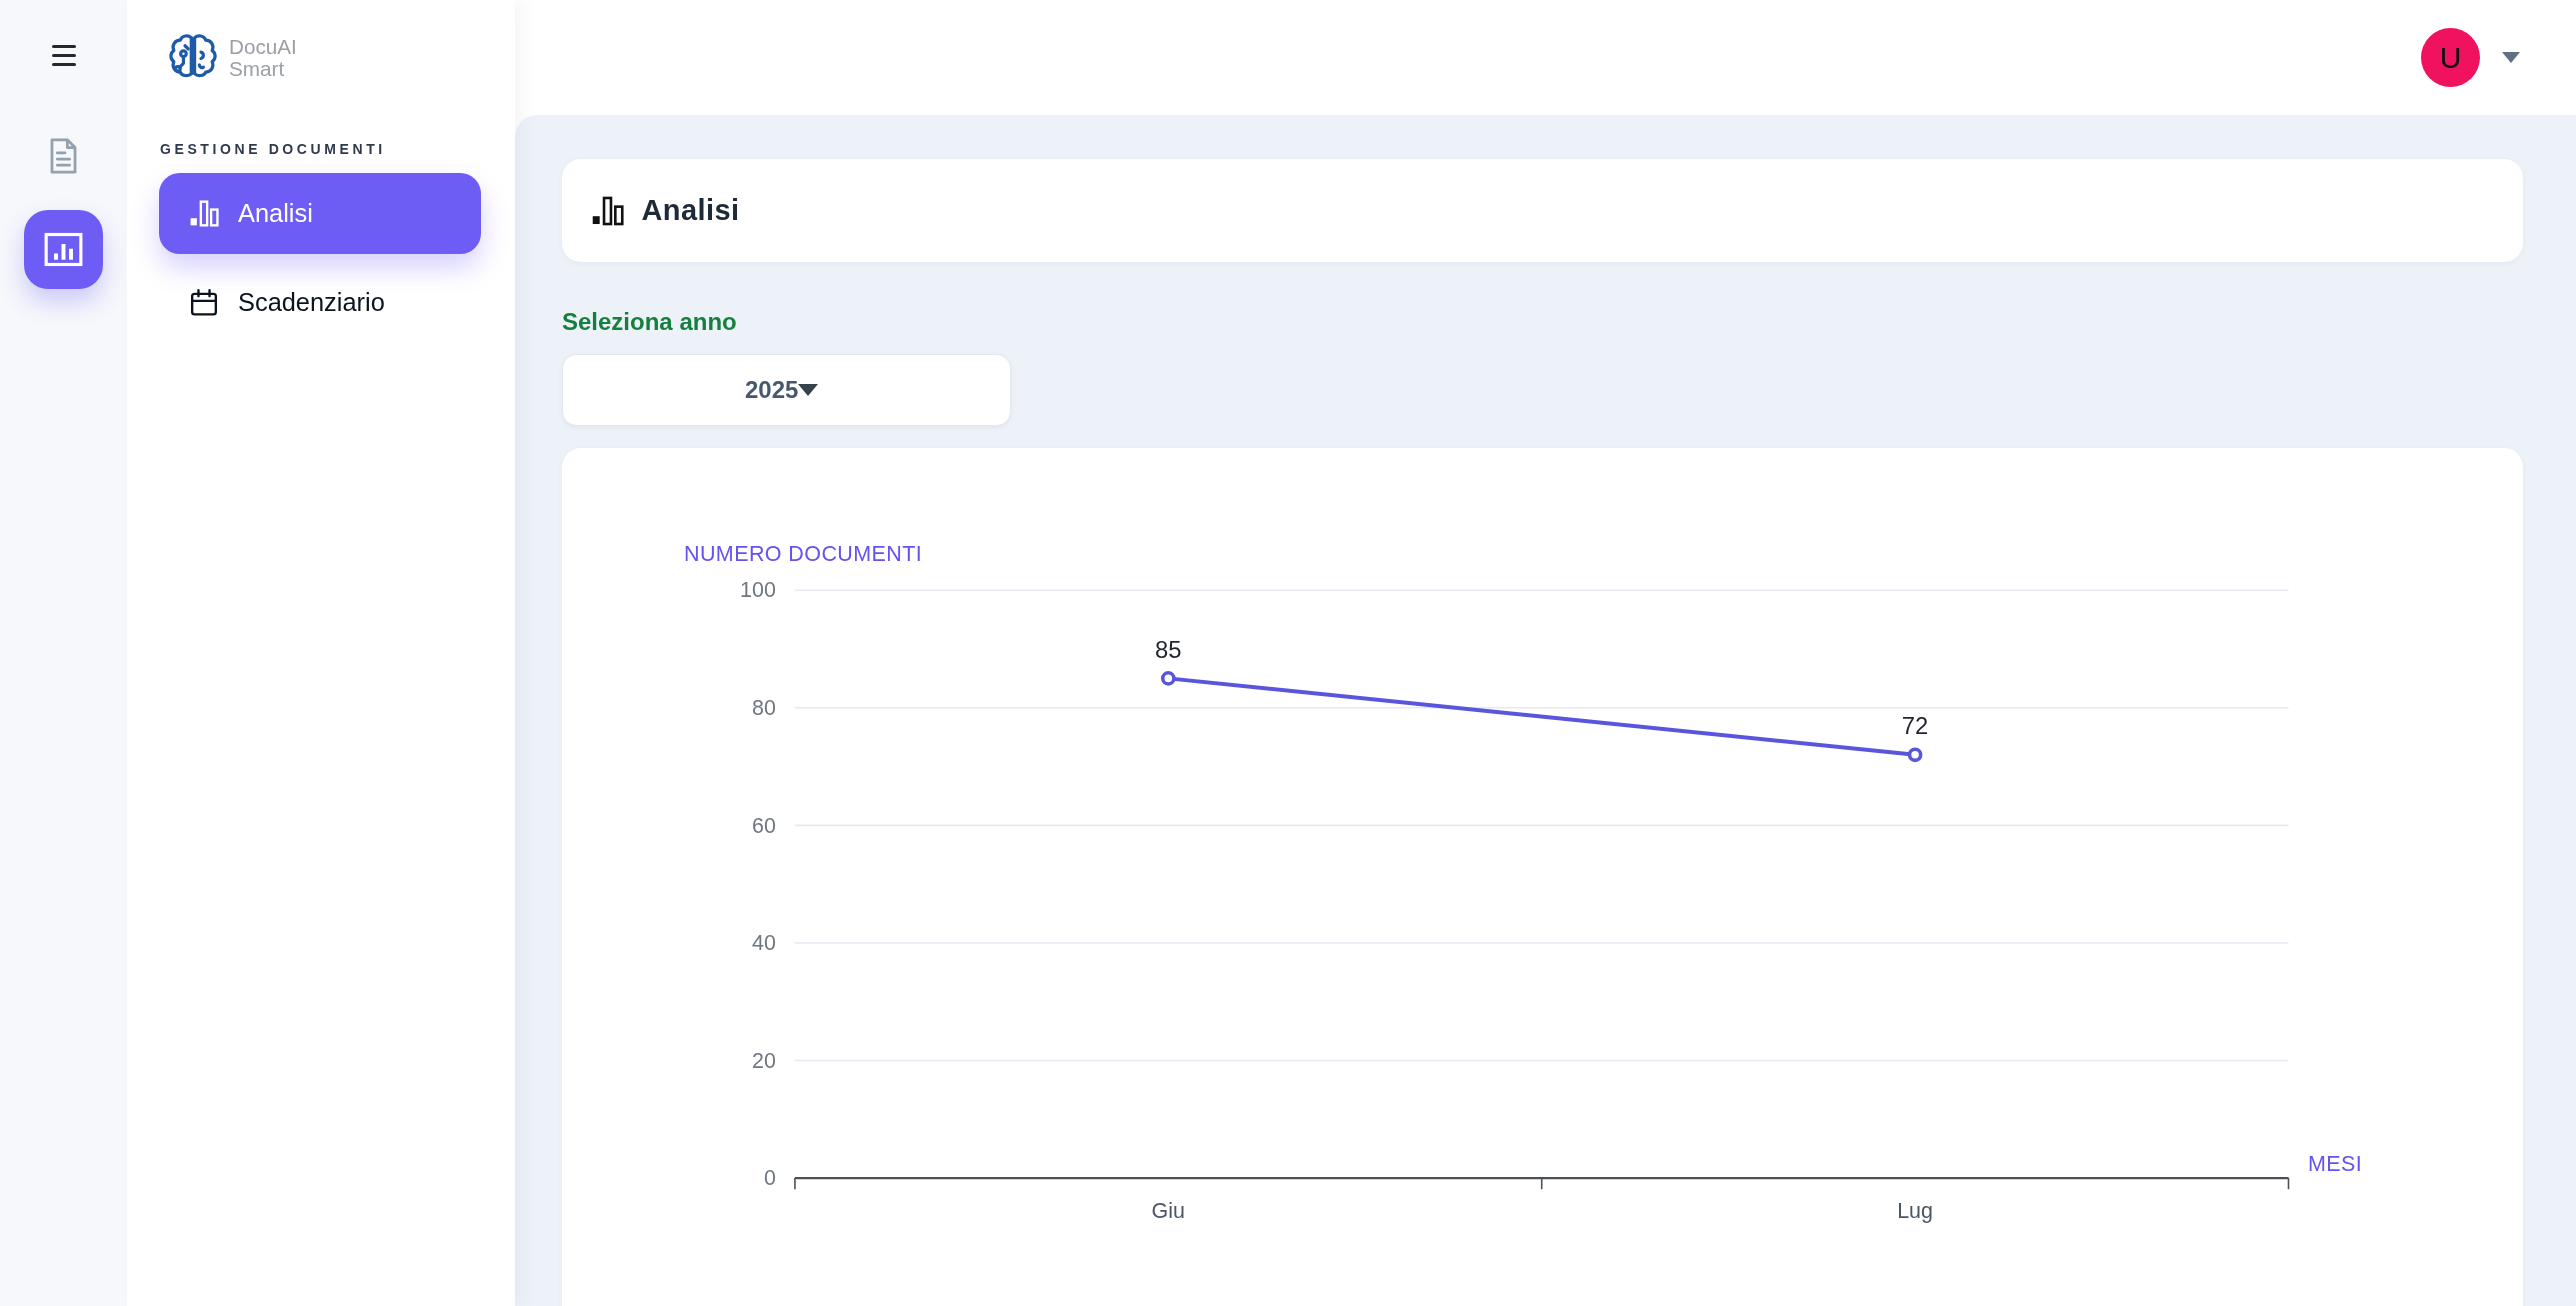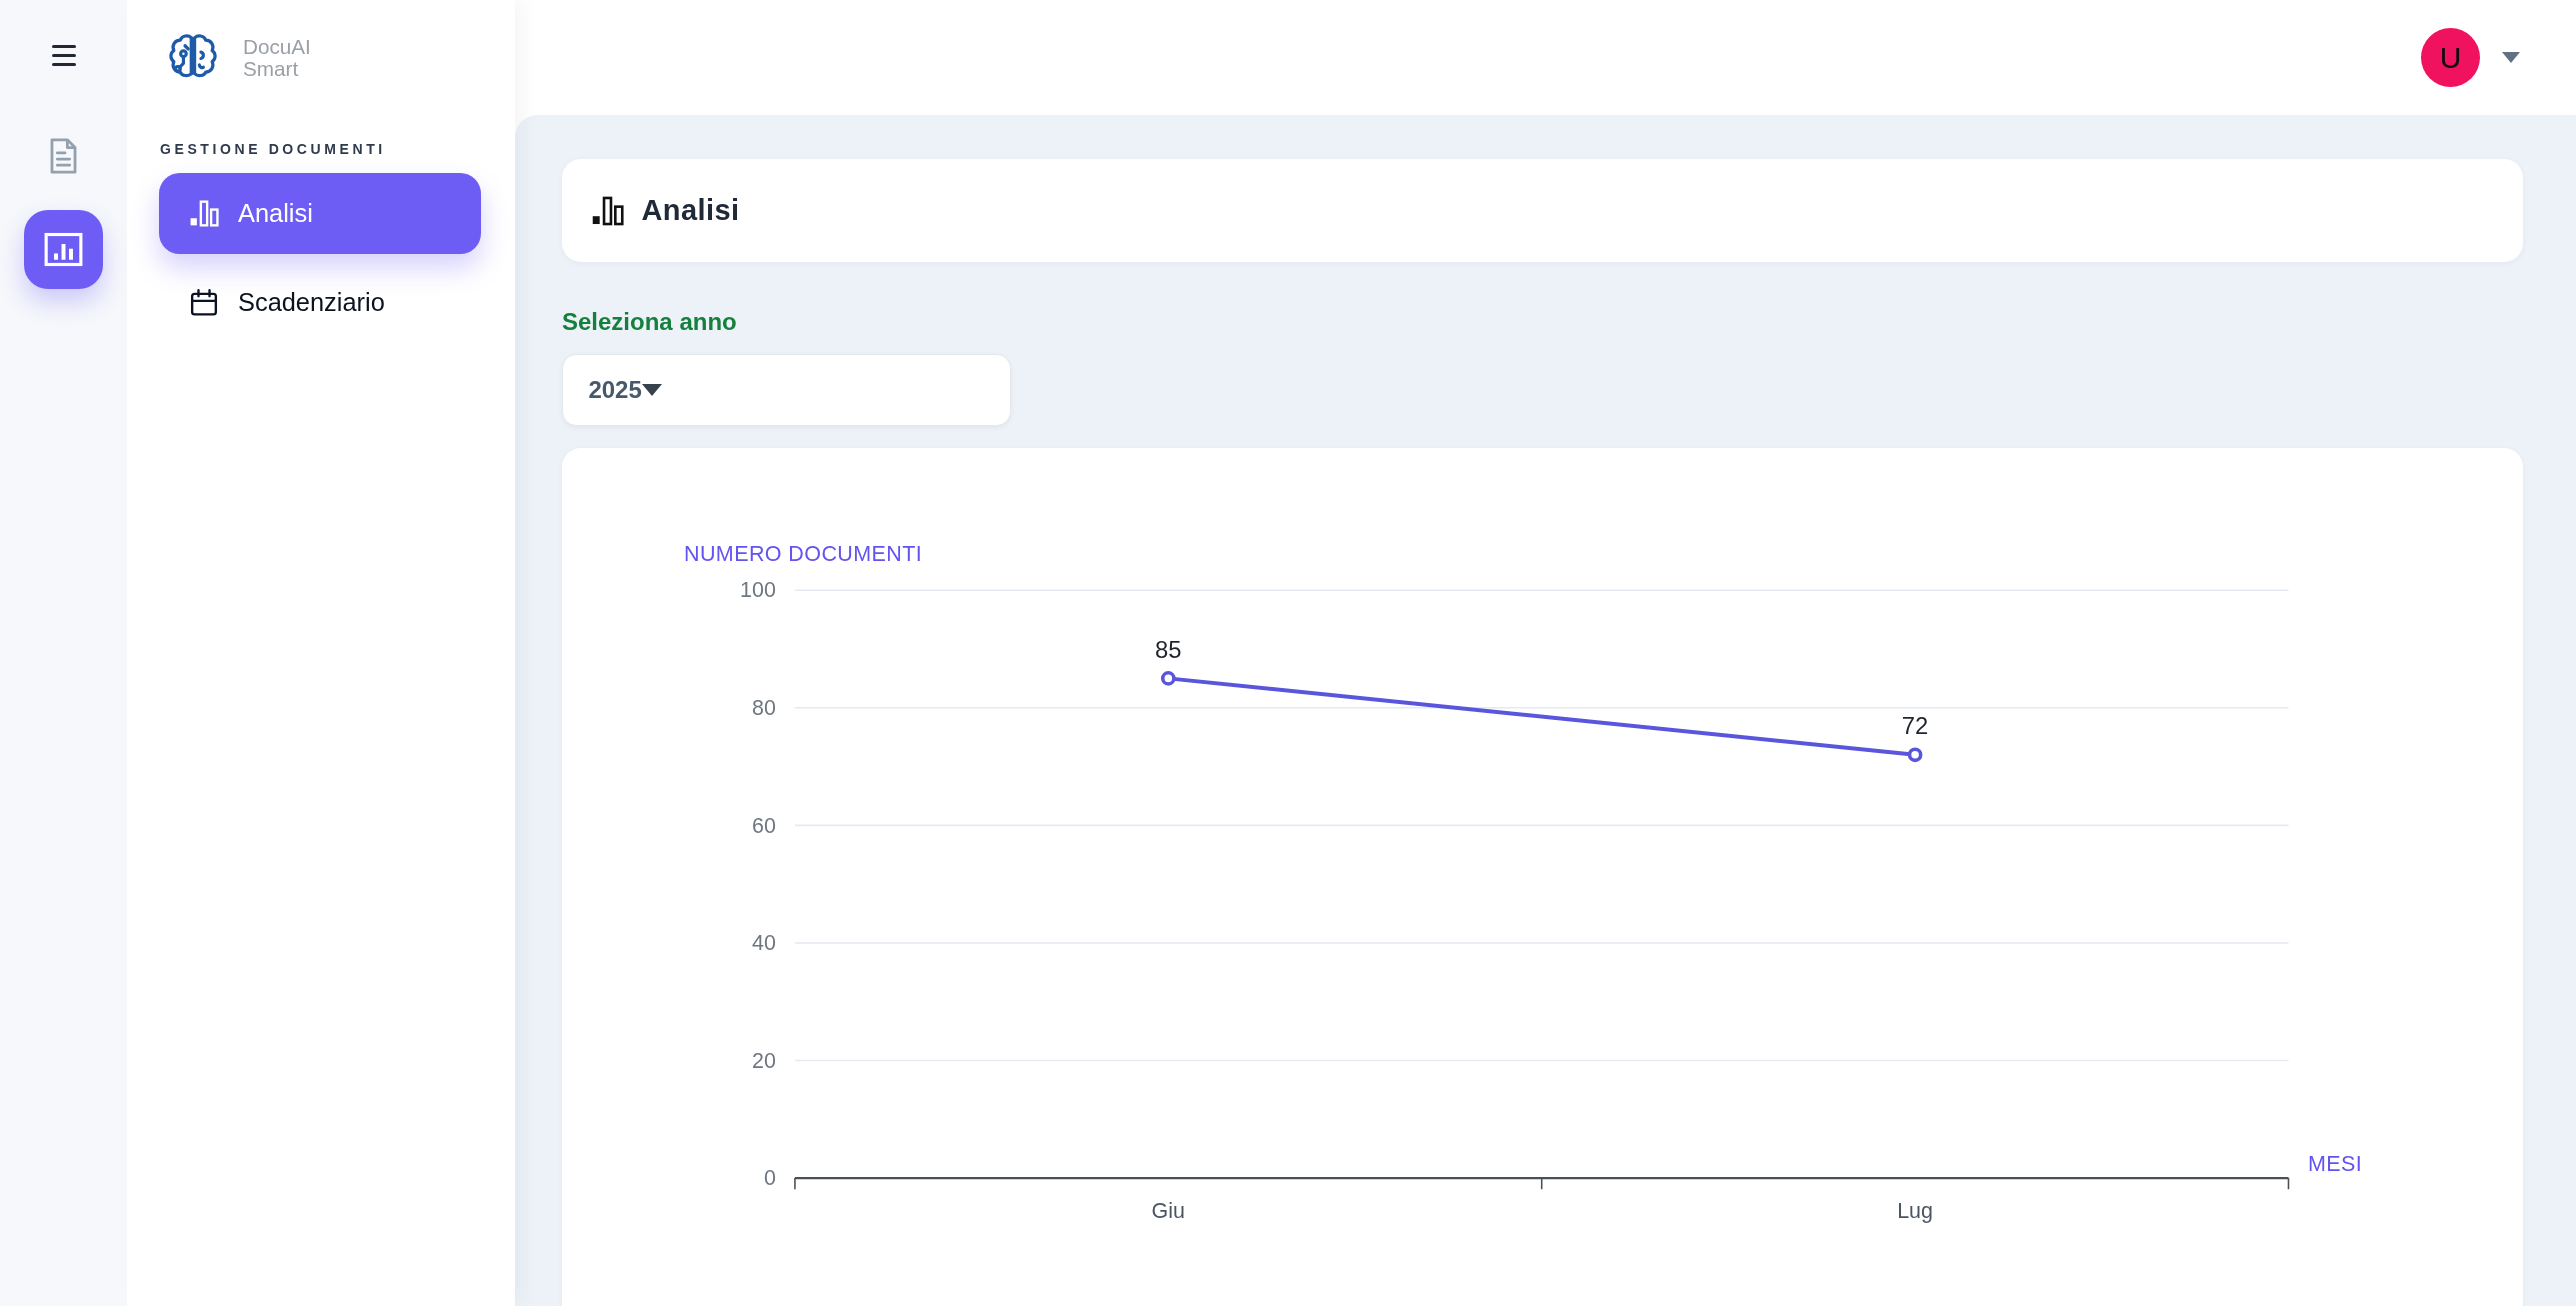--- a/index.html
+++ b/index.html
@@ -30,21 +30,21 @@
     background: var(--accent, #6e5df4); color: #ffffff;
     box-shadow: 0 12.7px 24px rgba(110, 93, 244, 0.30);
   }
 
   
   .sidebar {
     width: 388px; height: 100%; background: #ffffff; flex: 0 0 auto;
     box-shadow: 8px 0 19px rgba(15, 23, 42, 0.04);
     position: relative; z-index: 2;
   }
-  .brand { display: flex; align-items: center; gap: 22px; padding: 24px 0 0 38px; height: 92px; }
+  .brand { display: flex; align-items: center; gap: 8px; padding: 24px 0 0 38px; height: 92px; }
   .brand-icon { width: 56px; height: 51px; color: var(--logo-blue, #1d5ba9); }
   .brand-text { display: flex; flex-direction: column; }
   .brand-text span { font-size: 20.7px; line-height: 22px; font-weight: 500; color: #9aa0a6; }
   .section-title {
     margin: 49px 0 0 33px;
     font-size: 14px; font-weight: 800; letter-spacing: 3.6px; color: #2f3b4d;
   }
   .nav { margin-top: 16px; }
   .nav-item {
     display: flex; align-items: center; gap: 19px;
@@ -87,21 +87,21 @@
     display: flex; align-items: center; gap: 17.5px; padding-left: 29px;
   }
   .title-icon { width: 33px; height: 32px; color: #111111; }
   .page-title { font-size: 29px; font-weight: 700; color: #1f2937; letter-spacing: 0.4px; }
 
   .filter-label { display: block; margin: 46px 0 0 47px; font-size: 24px; font-weight: 700; color: #15803d; }
   .select {
     margin: 17.5px 0 0 47px; width: 449px; height: 72px;
     background: #ffffff; border: 0.8px solid #e3e8ef; border-radius: 14.3px;
     box-shadow: 0 1.6px 4.8px rgba(15, 23, 42, 0.05);
-    display: flex; align-items: center; justify-content: flex-start;
+    display: flex; align-items: center; justify-content: center;
     padding: 0 35px 0 25.4px; cursor: pointer;
   }
   .select-value { font-size: 24px; font-weight: 700; color: #47586c; }
 
   .chart-card { position: relative; margin: 22px 53px 0 47px; height: 890px; }
   .chart-card svg { position: absolute; left: 0; top: 0; }
   svg text { font-family: "Liberation Sans", sans-serif; }
   .axis-title {
     position: absolute; font-size: 21.5px; font-weight: 500;
     color: var(--axis-title, #6353f1); letter-spacing: 0.4px;

